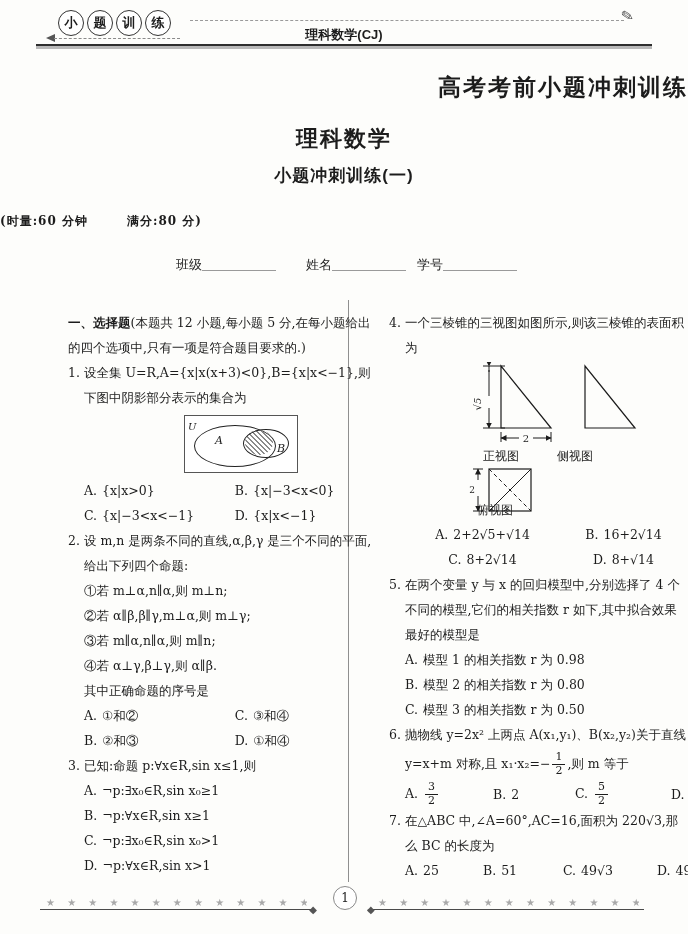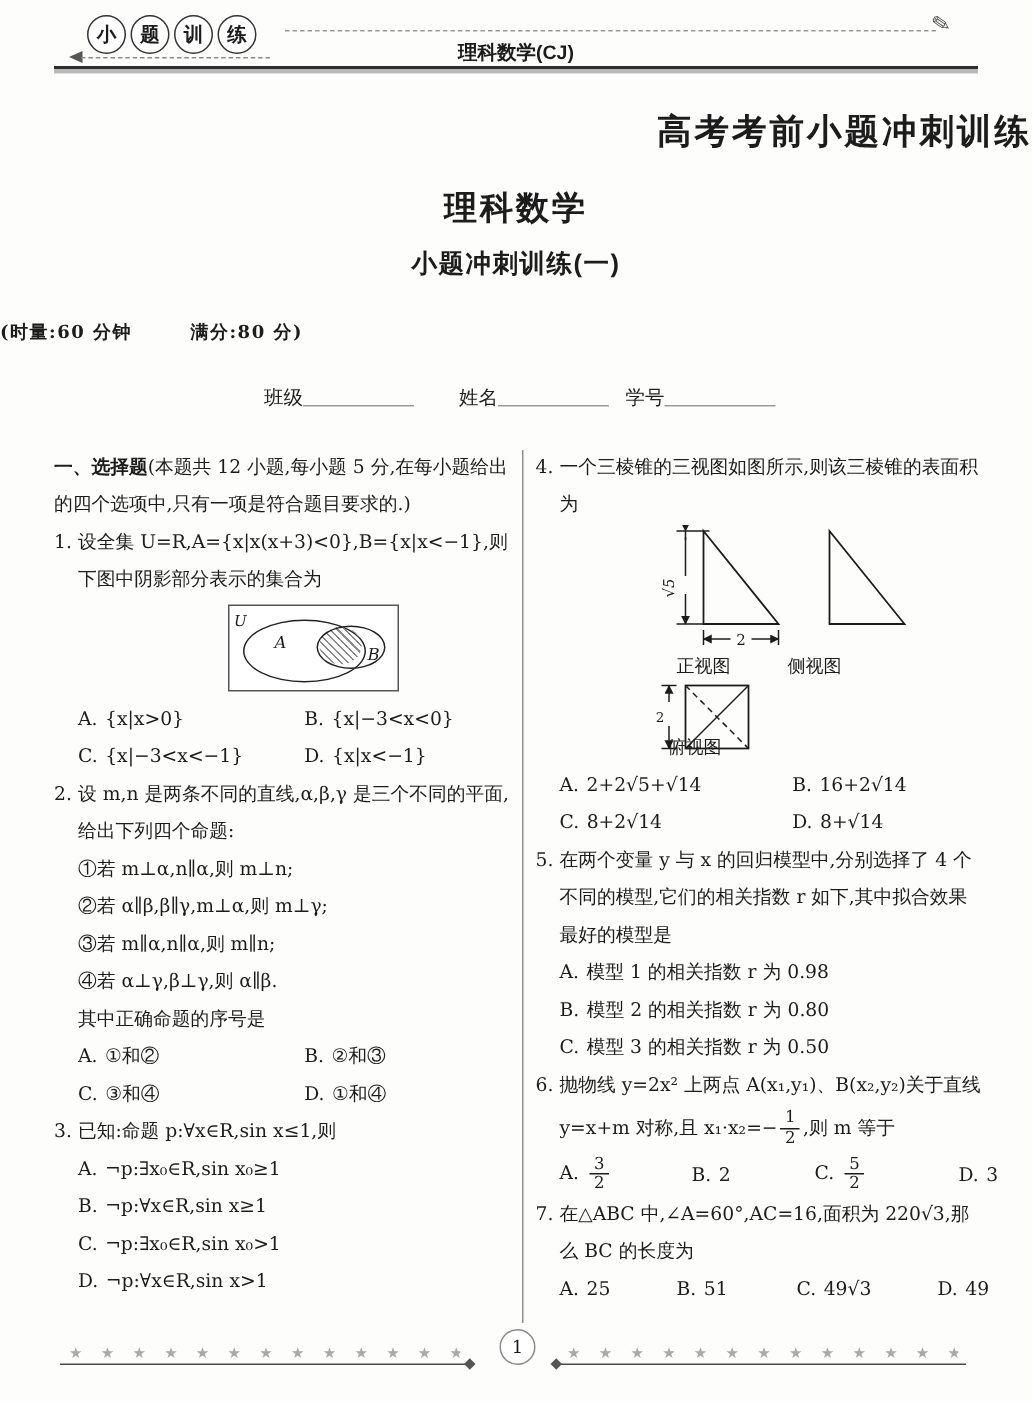--- a/index.html
+++ b/index.html
@@ -25,29 +25,29 @@
   .t-sub{position:absolute;left:0;right:0;top:124px;text-align:center;font-size:22px;font-weight:bold;
          font-family:"Liberation Sans",sans-serif;letter-spacing:2px;}
   .t-sec{position:absolute;left:0;right:0;top:164px;text-align:center;font-size:17px;font-weight:bold;
          font-family:"Liberation Sans",sans-serif;letter-spacing:1px;}
   .t-meta{position:absolute;left:0;right:0;top:213px;text-align:left;font-size:12px;letter-spacing:1px;font-weight:bold;}
   
   .fields{position:absolute;left:0;top:256px;width:100%;font-size:13px;}
   .field{position:absolute;white-space:nowrap;}
   .blank{display:inline-block;width:74px;border-bottom:1px solid #9a9a9a;height:14px;vertical-align:-2px;}
   
-  .col{position:absolute;top:298px;font-size:12.5px;line-height:25px;}
+  .col{position:absolute;top:310px;font-size:12.5px;line-height:25px;margin-left:32px;}
   .col-l{left:36px;width:306px;}
   .col-r{left:357px;width:298px;}
   .divider{position:absolute;left:348px;top:300px;height:582px;border-left:1px solid #8f8f8f;}
   .q{position:relative;padding-left:16px;}
   .qnum{position:absolute;left:0;top:0;}
   .bold{font-weight:bold;}
   .opt-grid2{display:grid;grid-template-columns:52% 48%;}
-  .opt-grid2b{display:grid;grid-template-columns:55% 45%;}
+  .opt-grid2b{display:grid;grid-template-columns:55% 45%;text-align:center;}
   .opt-row4{display:grid;grid-template-columns:88px 82px 96px 1fr;align-items:center;}
   .opt-row4b{display:grid;grid-template-columns:78px 80px 94px 1fr;}
   .opt .ol{margin-right:5px;}
   .opt-line{display:block;}
   
   .frac{display:inline-flex;flex-direction:column;text-align:center;vertical-align:middle;
         line-height:1.15;font-size:11px;margin:0 2px;}
   .frac .fn{border-bottom:1px solid #1c1c1c;padding:0 3px;}
   .stem2{display:flex;align-items:center;min-height:34px;line-height:1.3;}
   
@@ -141,22 +141,22 @@
     <div class="q">
       <span class="qnum">2.</span>
       <div>设 m,n 是两条不同的直线,α,β,γ 是三个不同的平面,给出下列四个命题:</div>
       <div>①若 m⊥α,n∥α,则 m⊥n;</div>
       <div>②若 α∥β,β∥γ,m⊥α,则 m⊥γ;</div>
       <div>③若 m∥α,n∥α,则 m∥n;</div>
       <div>④若 α⊥γ,β⊥γ,则 α∥β.</div>
       <div>其中正确命题的序号是</div>
       <div class="opt-grid2">
         <div class="opt"><span class="ol">A.</span><span>①和②</span></div>
+        <div class="opt"><span class="ol">C.</span><span>③和④</span></div>
         <div class="opt"><span class="ol">B.</span><span>②和③</span></div>
-        <div class="opt"><span class="ol">C.</span><span>③和④</span></div>
         <div class="opt"><span class="ol">D.</span><span>①和④</span></div>
       </div>
     </div>
 
     <div class="q">
       <span class="qnum">3.</span>
       <div>已知:命题 p:∀x∈R,sin x≤1,则</div>
       <div class="opt opt-line"><span class="ol">A.</span><span>¬p:∃x₀∈R,sin x₀≥1</span></div>
       <div class="opt opt-line"><span class="ol">B.</span><span>¬p:∀x∈R,sin x≥1</span></div>
       <div class="opt opt-line"><span class="ol">C.</span><span>¬p:∃x₀∈R,sin x₀&gt;1</span></div>

